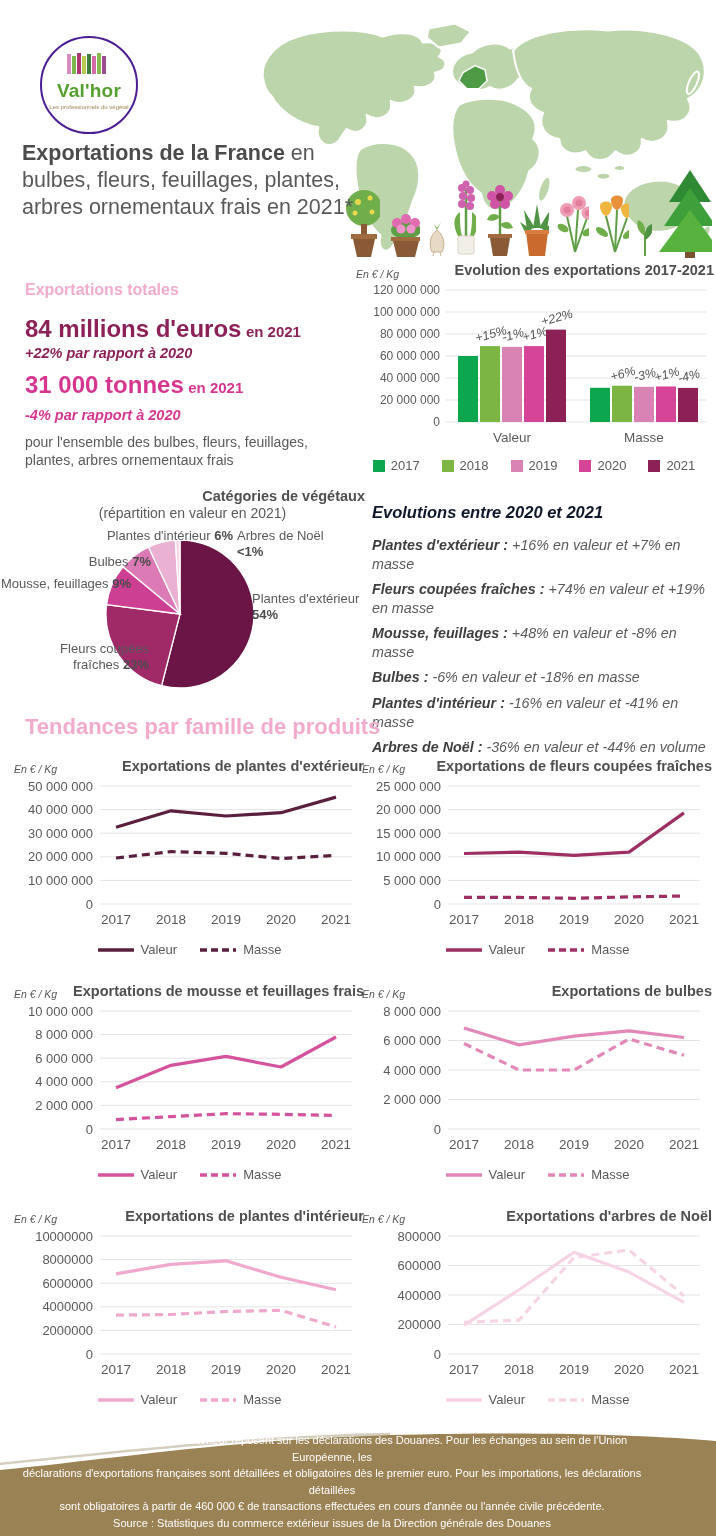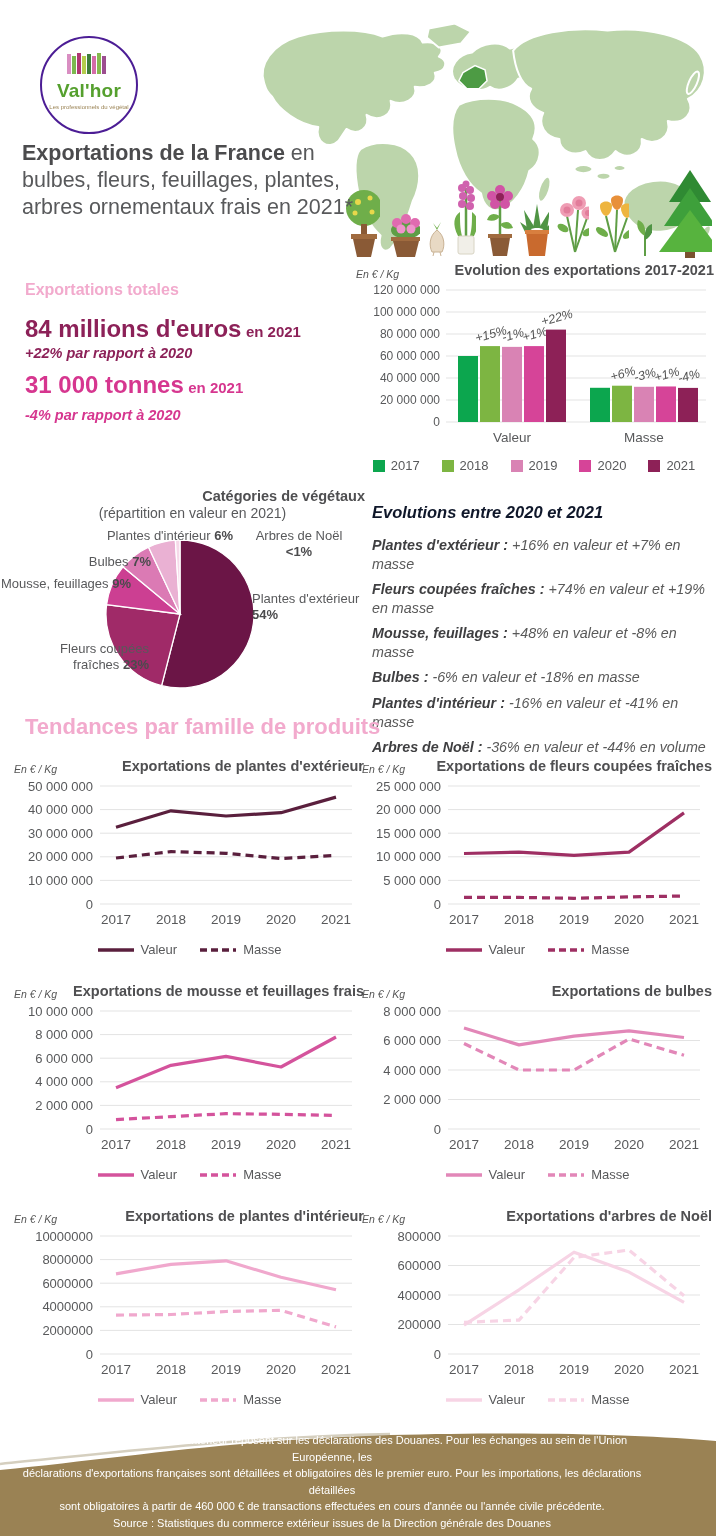--- a/index.html
+++ b/index.html
@@ -46,21 +46,21 @@
   .bar-section .unit-label { position:absolute; left:2px; top:6px; }
   .bar-section .chart-title { margin-left:60px; }
 
   
   .pie-section { position:absolute; left:20px; top:488px; width:345px; height:212px; }
   .pie-section .sub { font-size:14px; color:#58595b; text-align:center; margin-top:1px; }
   .pie-svg { position:absolute; left:84px; top:50px; }
   .pie-label { position:absolute; font-size:13px; color:#58595b; line-height:1.25; }
   .pie-label b { color:#4b4b4d; }
   .pl-interieur { right:132px; top:40px; width:150px; text-align:right; }
-  .pl-noel { left:224px; top:40px; width:110px;text-align:center; }
+  .pl-noel { left:217px; top:40px; width:110px; }
   .pl-bulbes { right:214px; top:66px; width:110px; text-align:right; }
   .pl-mousse { right:234px; top:88px; width:135px; text-align:right; }
   .pl-fleurs { right:216px; top:153px; width:100px; text-align:right; }
   .pl-ext { left:232px; top:103px; width:115px; }
 
   
   .evol { position:absolute; left:372px; top:503px; width:340px; }
   .evol h2 { font-size:16.5px; font-weight:bold; font-style:italic; color:#0f172a; margin-bottom:14px; }
   .evol .row { font-size:14.3px; font-style:italic; color:#595959; line-height:1.3; margin-bottom:7px; }
   .evol .row b { color:#3f3f41; }
@@ -236,20 +236,21 @@
     <div class="stat-line c-plum">
       <span class="stat-main">84 millions d'euros</span>
       <span class="stat-suffix">en 2021</span>
     </div>
     <div class="stat-delta c-plum">+22% par rapport à 2020</div>
     <div class="stat-line c-mag">
       <span class="stat-main">31 000 tonnes</span>
       <span class="stat-suffix">en 2021</span>
     </div>
     <div class="stat-delta c-mag">-4% par rapport à 2020</div>
+    <div class="totals-scope">pour l'ensemble des bulbes, fleurs, feuillages, plantes, arbres ornementaux frais</div>
   </section>
 
   <section class="bar-section">
     <span class="unit-label">En € / Kg</span>
     <h2 class="chart-title">Evolution des exportations 2017-2021</h2>
     <svg class="plot" width="360" height="172">
         <line x1="92" y1="12" x2="352" y2="12" stroke="#e3e3e3" stroke-width="1"></line>
         <text x="86" y="16" text-anchor="end" font-size="12" fill="#58595b">120 000 000</text>
         <line x1="92" y1="34" x2="352" y2="34" stroke="#e3e3e3" stroke-width="1"></line>
         <text x="86" y="38" text-anchor="end" font-size="12" fill="#58595b">100 000 000</text>

